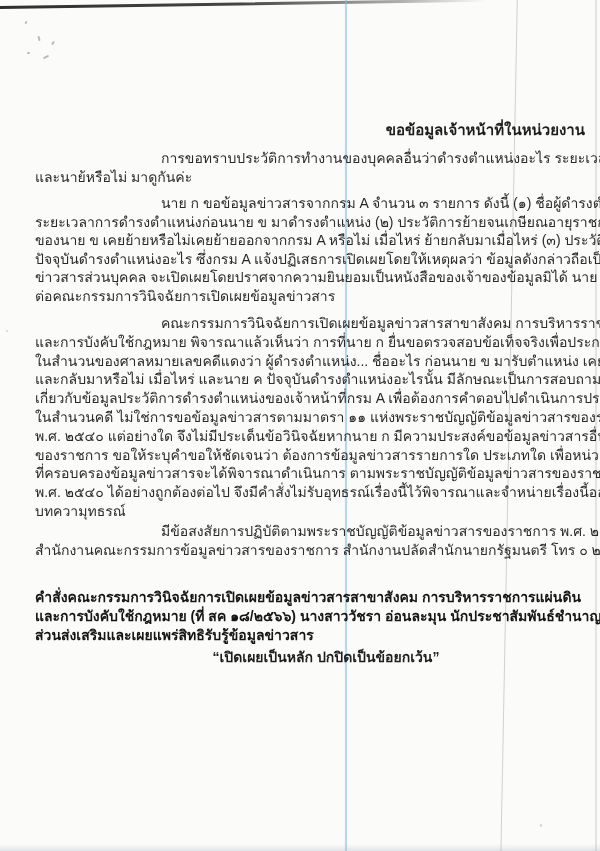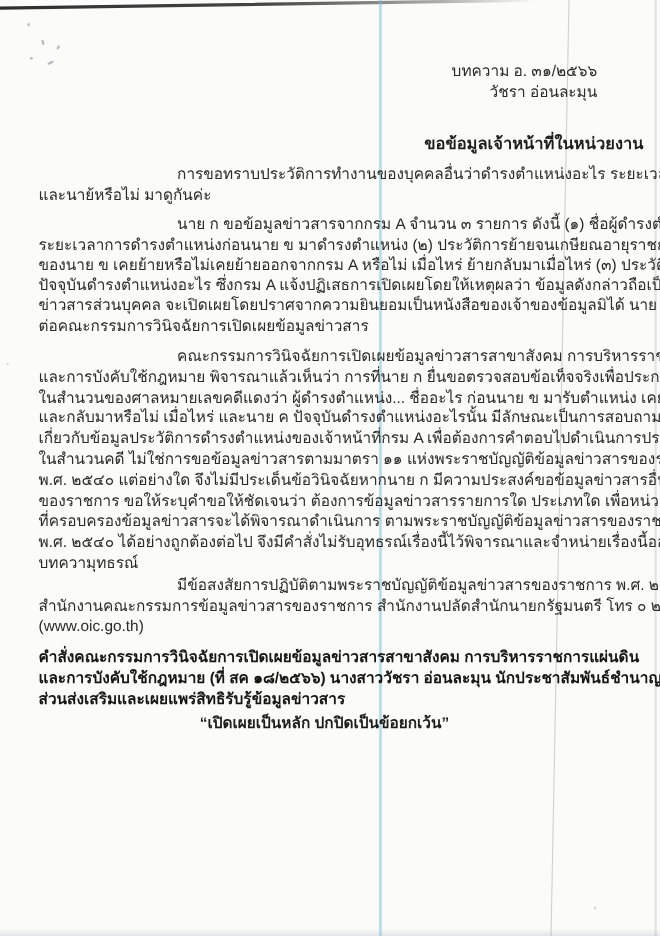--- a/index.html
+++ b/index.html
@@ -58,21 +58,21 @@
   .para .line{white-space:nowrap;line-height:19px;}
   .p-intro{top:149px;}
   .p-case{top:194px;}
   .p-case .line{line-height:18.6px;}
   .p-ruling{top:314px;}
   .p-ruling .line{line-height:18.8px;}
   .p-contact{top:522px;}
   .p-order{top:588px;font-weight:bold;color:#151515;}
   .indent{padding-left:126px;}
   .quote{
-    position:absolute;top:646px;left:20px;width:550px;
+    position:absolute;top:646px;left:51px;width:550px;
     text-align:center;font-weight:bold;font-size:14px;color:#1d1d1d;
     white-space:nowrap;
   }
 </style>
 </head>
 <body>
 
 <div class="page">
 
   <div class="top-scan-line"></div>
@@ -81,24 +81,20 @@
   <div class="edge-right"></div>
   <div class="edge-bottom"></div>
   <div class="mark m1"></div>
   <div class="mark m2"></div>
   <div class="mark m3"></div>
   <div class="mark m4"></div>
   <div class="mark m5"></div>
   <div class="mark speck1"></div>
   <div class="mark speck2"></div>
 
-  <div class="header">
-    <div class="line">บทความ อ. ๓๑/๒๕๖๖</div>
-    <div class="line">วัชรา อ่อนละมุน</div>
-  </div>
 
   <div class="title">ขอข้อมูลเจ้าหน้าที่ในหน่วยงาน</div>
 
   <div class="para p-intro">
     <div class="line indent">การขอทราบประวัติการทำงานของบุคคลอื่นว่าดำรงตำแหน่งอะไร ระยะเวลาเท่าไหร่</div>
     <div class="line">และนาย้หรือไม่ มาดูกันค่ะ</div>
   </div>
 
   <div class="para p-case">
     <div class="line indent">นาย ก ขอข้อมูลข่าวสารจากกรม A จำนวน ๓ รายการ ดังนี้ (๑) ชื่อผู้ดำรงตำแหน่ง...</div>
@@ -119,21 +115,20 @@
     <div class="line">พ.ศ. ๒๕๔๐ แต่อย่างใด จึงไม่มีประเด็นข้อวินิจฉัยหากนาย ก มีความประสงค์ขอข้อมูลข่าวสารอื่นใด</div>
     <div class="line">ของราชการ ขอให้ระบุคำขอให้ชัดเจนว่า ต้องการข้อมูลข่าวสารรายการใด ประเภทใด เพื่อหน่วยงาน</div>
     <div class="line">ที่ครอบครองข้อมูลข่าวสารจะได้พิจารณาดำเนินการ ตามพระราชบัญญัติข้อมูลข่าวสารของราชการ</div>
     <div class="line">พ.ศ. ๒๕๔๐ ได้อย่างถูกต้องต่อไป จึงมีคำสั่งไม่รับอุทธรณ์เรื่องนี้ไว้พิจารณาและจำหน่ายเรื่องนี้ออกจาก</div>
     <div class="line">บทความุทธรณ์</div>
   </div>
 
   <div class="para p-contact">
     <div class="line indent">มีข้อสงสัยการปฏิบัติตามพระราชบัญญัติข้อมูลข่าวสารของราชการ พ.ศ. ๒๕๔๐ หารือไปที่</div>
     <div class="line">สำนักงานคณะกรรมการข้อมูลข่าวสารของราชการ สำนักงานปลัดสำนักนายกรัฐมนตรี โทร ๐ ๒๒๘๓ ๔๖๗๘</div>
-    <div class="line">(www.oic.go.th)</div>
   </div>
 
   <div class="para p-order">
     <div class="line">คำสั่งคณะกรรมการวินิจฉัยการเปิดเผยข้อมูลข่าวสารสาขาสังคม การบริหารราชการแผ่นดิน</div>
     <div class="line">และการบังคับใช้กฎหมาย (ที่ สค ๑๘/๒๕๖๖) นางสาววัชรา อ่อนละมุน นักประชาสัมพันธ์ชำนาญการ</div>
     <div class="line">ส่วนส่งเสริมและเผยแพร่สิทธิรับรู้ข้อมูลข่าวสาร</div>
   </div>
 
   <div class="quote">“เปิดเผยเป็นหลัก ปกปิดเป็นข้อยกเว้น”</div>
 

